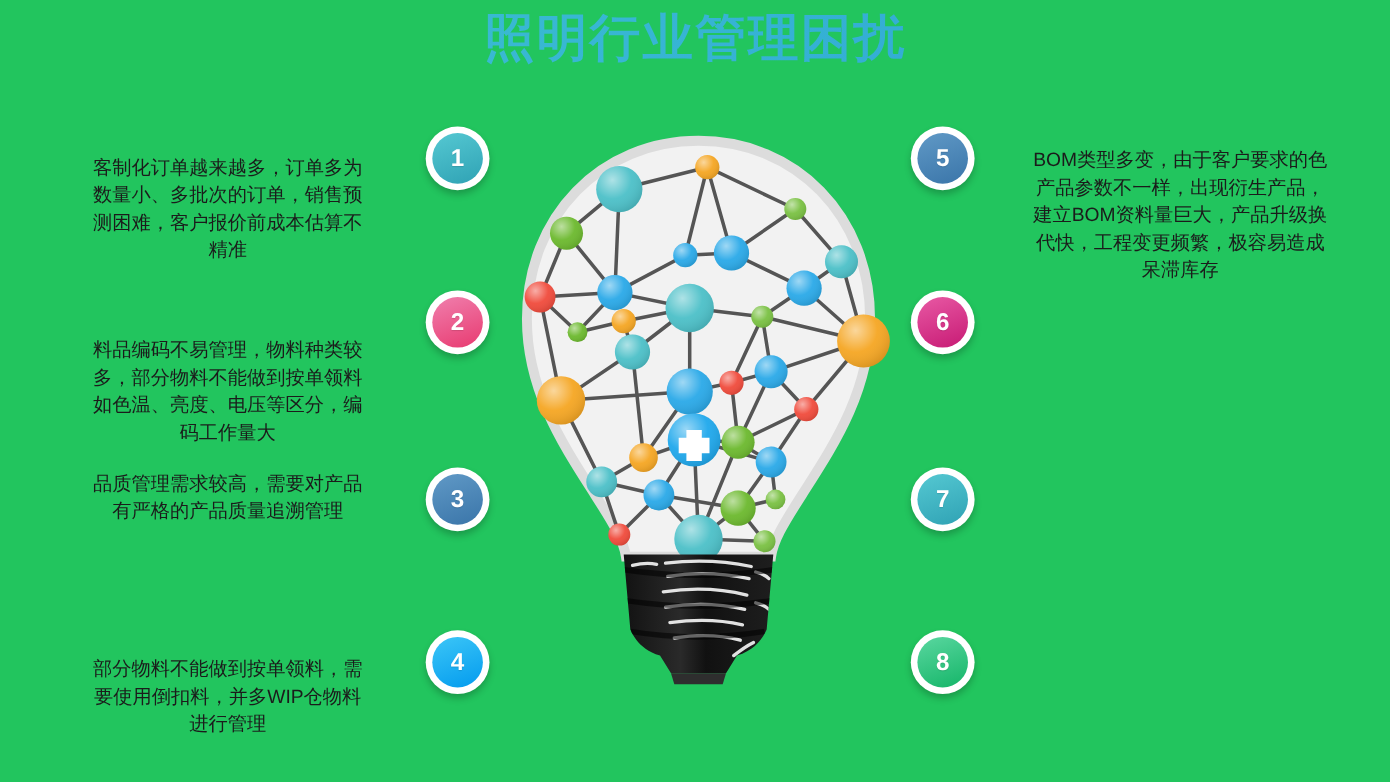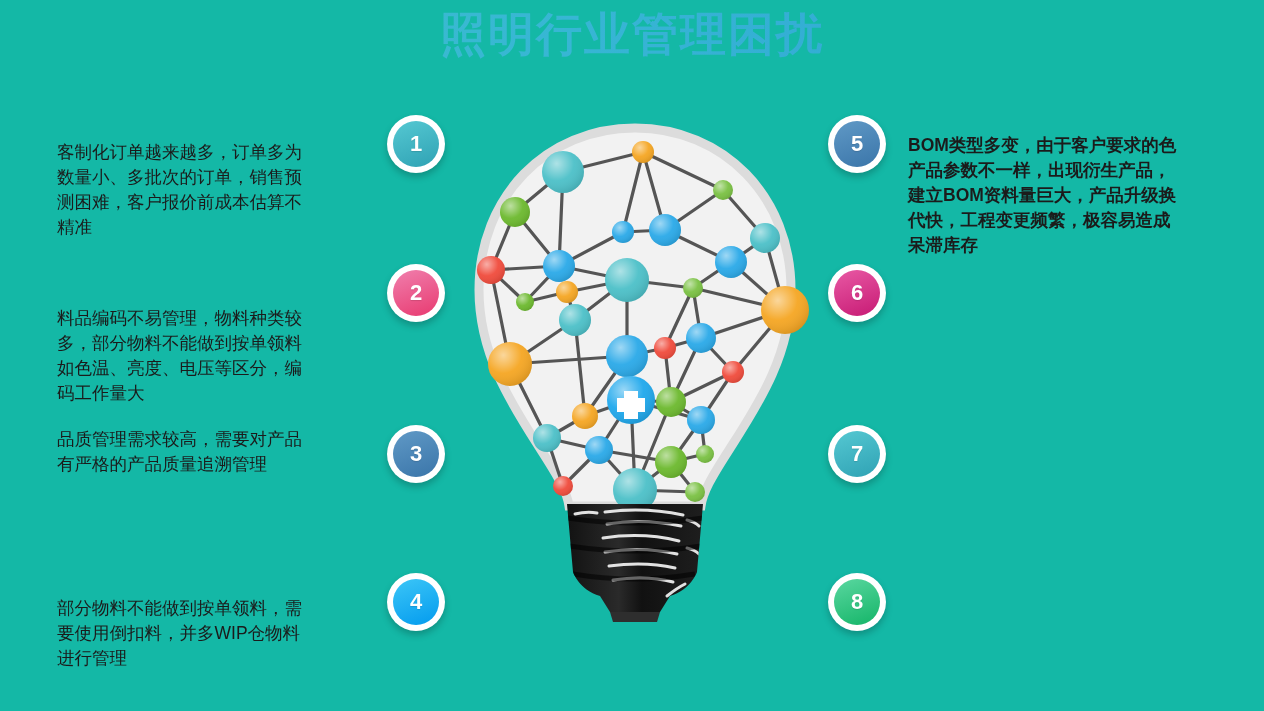--- a/index.html
+++ b/index.html
@@ -10,21 +10,21 @@
   body {
     width: 1264px;
     height: 711px;
     overflow: hidden;
     font-family: "Liberation Sans", "DejaVu Sans", sans-serif;
     position: relative;
   }
   .slide {
     position: absolute;
     inset: 0;
-    background: #14b8a6;
+    background: #22c55e;
   }
 
   
   .title {
     position: absolute;
     top: 4px;
     left: 0;
     width: 1264px;
     text-align: center;
     font-size: 46px;
@@ -66,22 +66,22 @@
   }
 
   
   .item-text {
     position: absolute;
     font-size: 17.5px;
     line-height: 25px;
     color: #1b1b1b;
     white-space: pre-line;
   }
-  .left-text { text-align: left; width: 300px; }
-  .right-text { text-align: left; width: 330px; font-weight: bold; }
+  .left-text { text-align: center; width: 300px; }
+  .right-text { text-align: center; width: 330px; }
 
   
   .bulb-wrap {
     position: absolute;
     left: 455px;
     top: 120px;
     width: 360px;
     height: 520px;
   }
   .bulb-wrap svg { display: block; width: 100%; height: 100%; }

